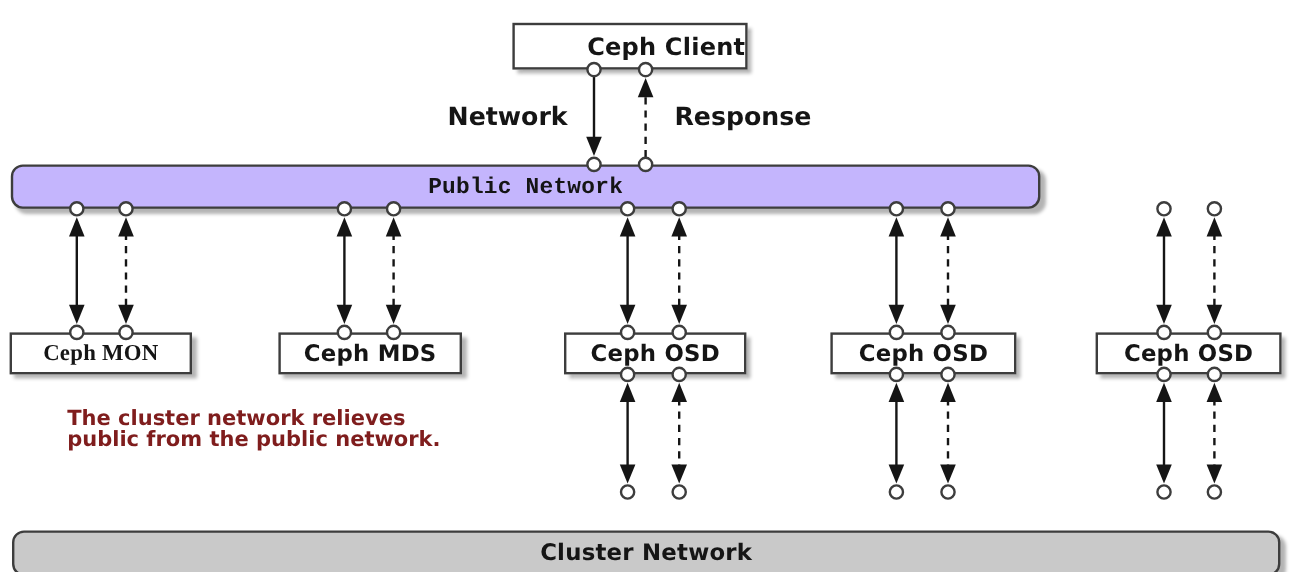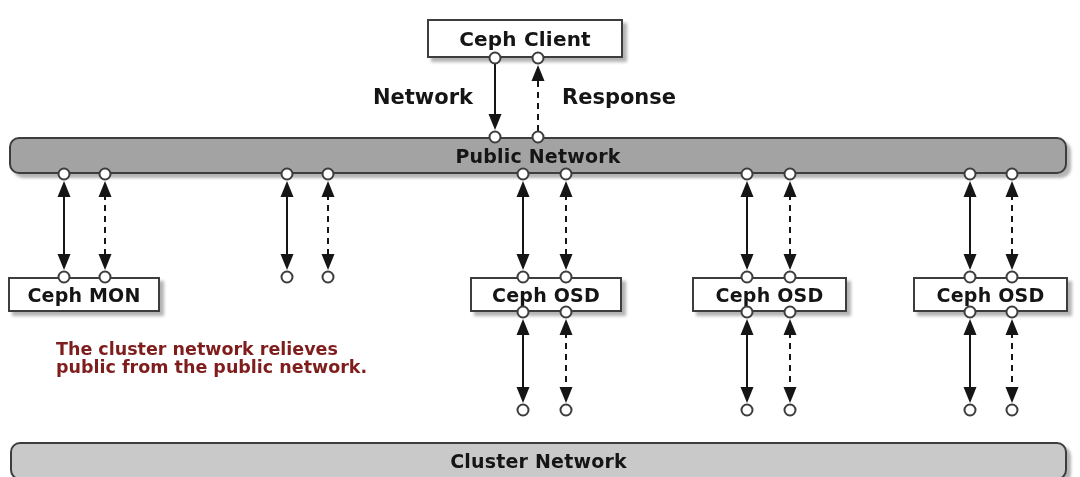--- a/index.html
+++ b/index.html
@@ -7,34 +7,34 @@
     position:relative;width:1080px;height:477px;background:#ffffff;
     font-family:"DejaVu Sans","Liberation Sans",sans-serif;
     color:#151515;overflow:hidden;
   }
   .box{
     position:absolute;box-sizing:border-box;background:#ffffff;
     border:2px solid #3d3d3d;box-shadow:4px 4px 3px #b4b4b4;
     display:flex;align-items:center;justify-content:center;
     font-weight:bold;font-size:20px;letter-spacing:.2px;
   }
-  .client{left:427px;top:19px;width:196px;height:39px;}
+  .client{left:427px;top:19px;width:196px;height:39px;justify-content:flex-end;}
   .node{top:277px;height:35px;font-size:19px;}
-  .mon {left:8px;  width:152px;}
+  .mon {left:8px;  width:152px;font-family:Liberation Serif, serif;}
   .mds {left:232px;width:153px;}
   .osd1{left:470px;width:152px;}
   .osd2{left:692px;width:155px;}
   .osd3{left:913px;width:155px;}
   .bar{
     position:absolute;box-sizing:border-box;border:2px solid #3d3d3d;
     border-radius:10px;box-shadow:4px 4px 3px #b4b4b4;
     display:flex;align-items:center;justify-content:center;
     font-weight:bold;font-size:19px;letter-spacing:.2px;
   }
-  .public {left:9px; top:137px;width:1058px;height:37px;background:#a3a3a3;}
+  .public {left:9px; top:137px;width:858px;height:37px;background:#c4b5fd;font-family:Liberation Mono, monospace;}
   .cluster{left:10px;top:410px;width:1057px;height:38px;background:#c9c9c9;margin-top:32px;}
   .flow-label{
     position:absolute;font-weight:bold;font-size:21px;top:85px;
   }
   .request{left:300px;width:173px;text-align:right;}
   .response{left:562px;}
   .annotation{
     position:absolute;left:56px;top:340px;
     font-weight:bold;font-size:17.5px;line-height:18px;color:#7f1d1d;
   }
@@ -54,20 +54,23 @@
 
   <div class="flow-label request">Network</div>
   <div class="flow-label response">Response</div>
 
   <div class="bar public">
     <span>Public Network</span>
   </div>
 
   <div class="box node mon">
     <span>Ceph MON</span>
+  </div>
+  <div class="box node mds">
+    <span>Ceph MDS</span>
   </div>
   <div class="box node osd1">
     <span>Ceph OSD</span>
   </div>
   <div class="box node osd2">
     <span>Ceph OSD</span>
   </div>
   <div class="box node osd3">
     <span>Ceph OSD</span>
   </div>

